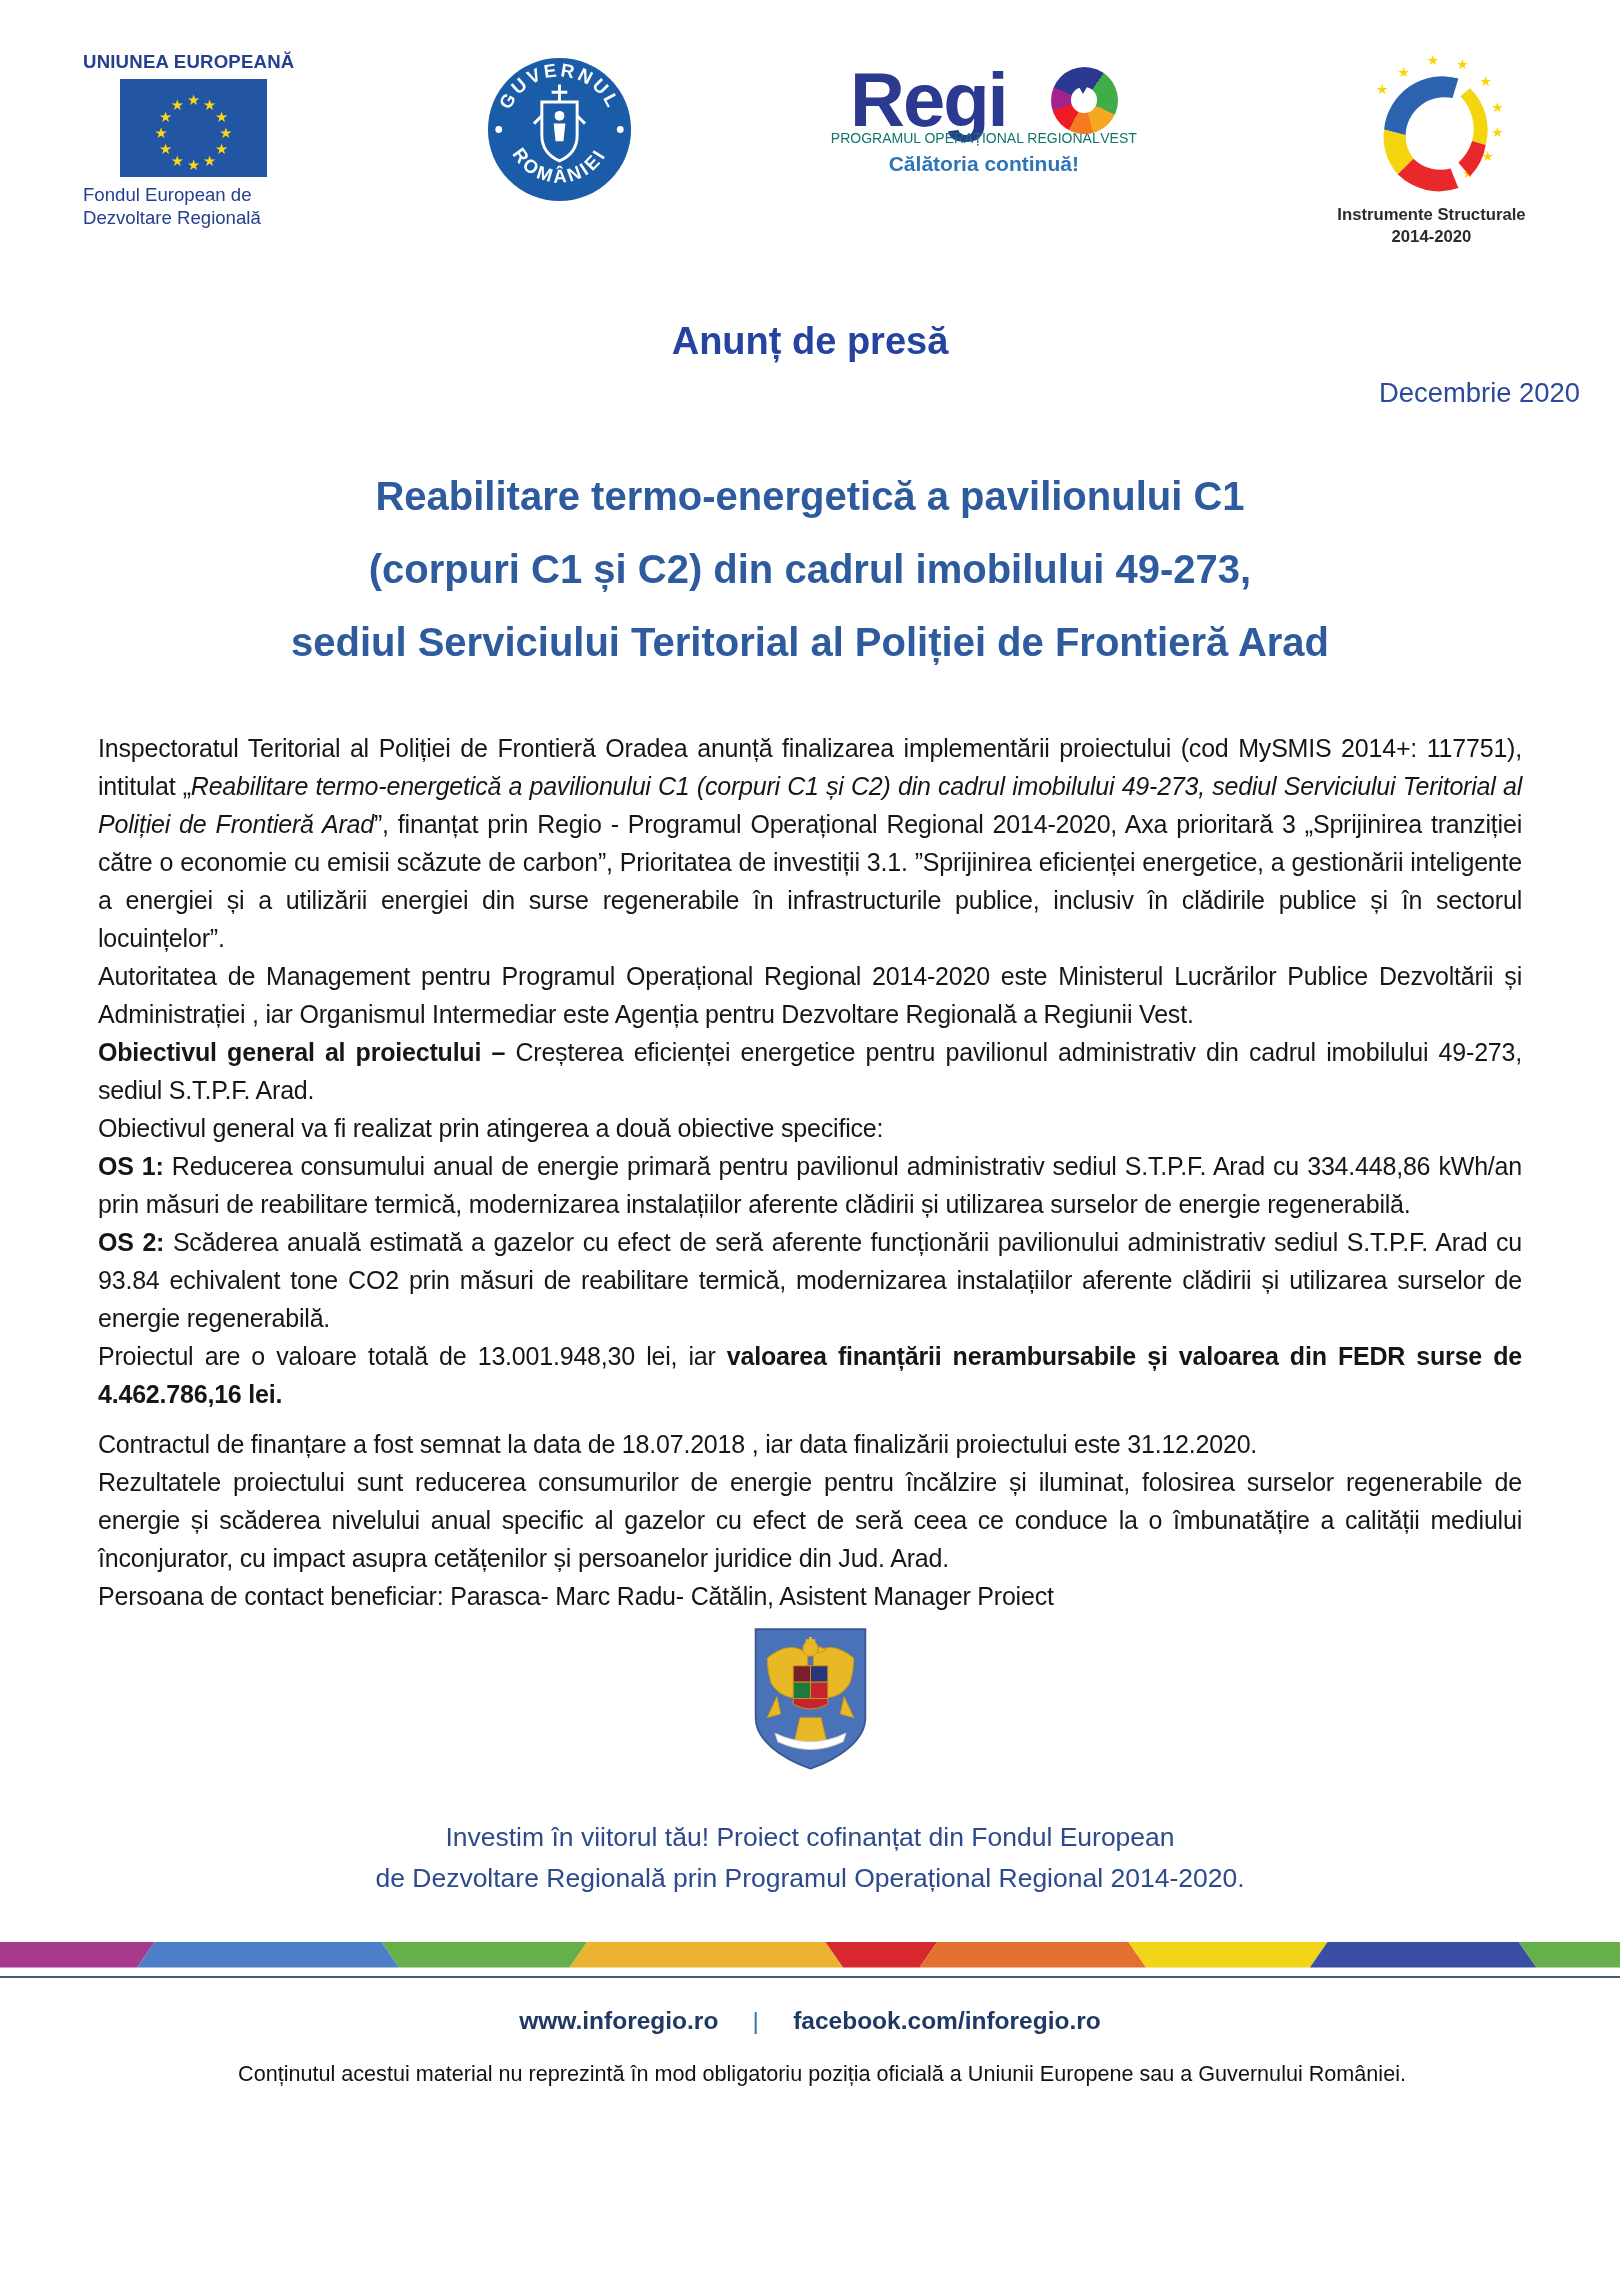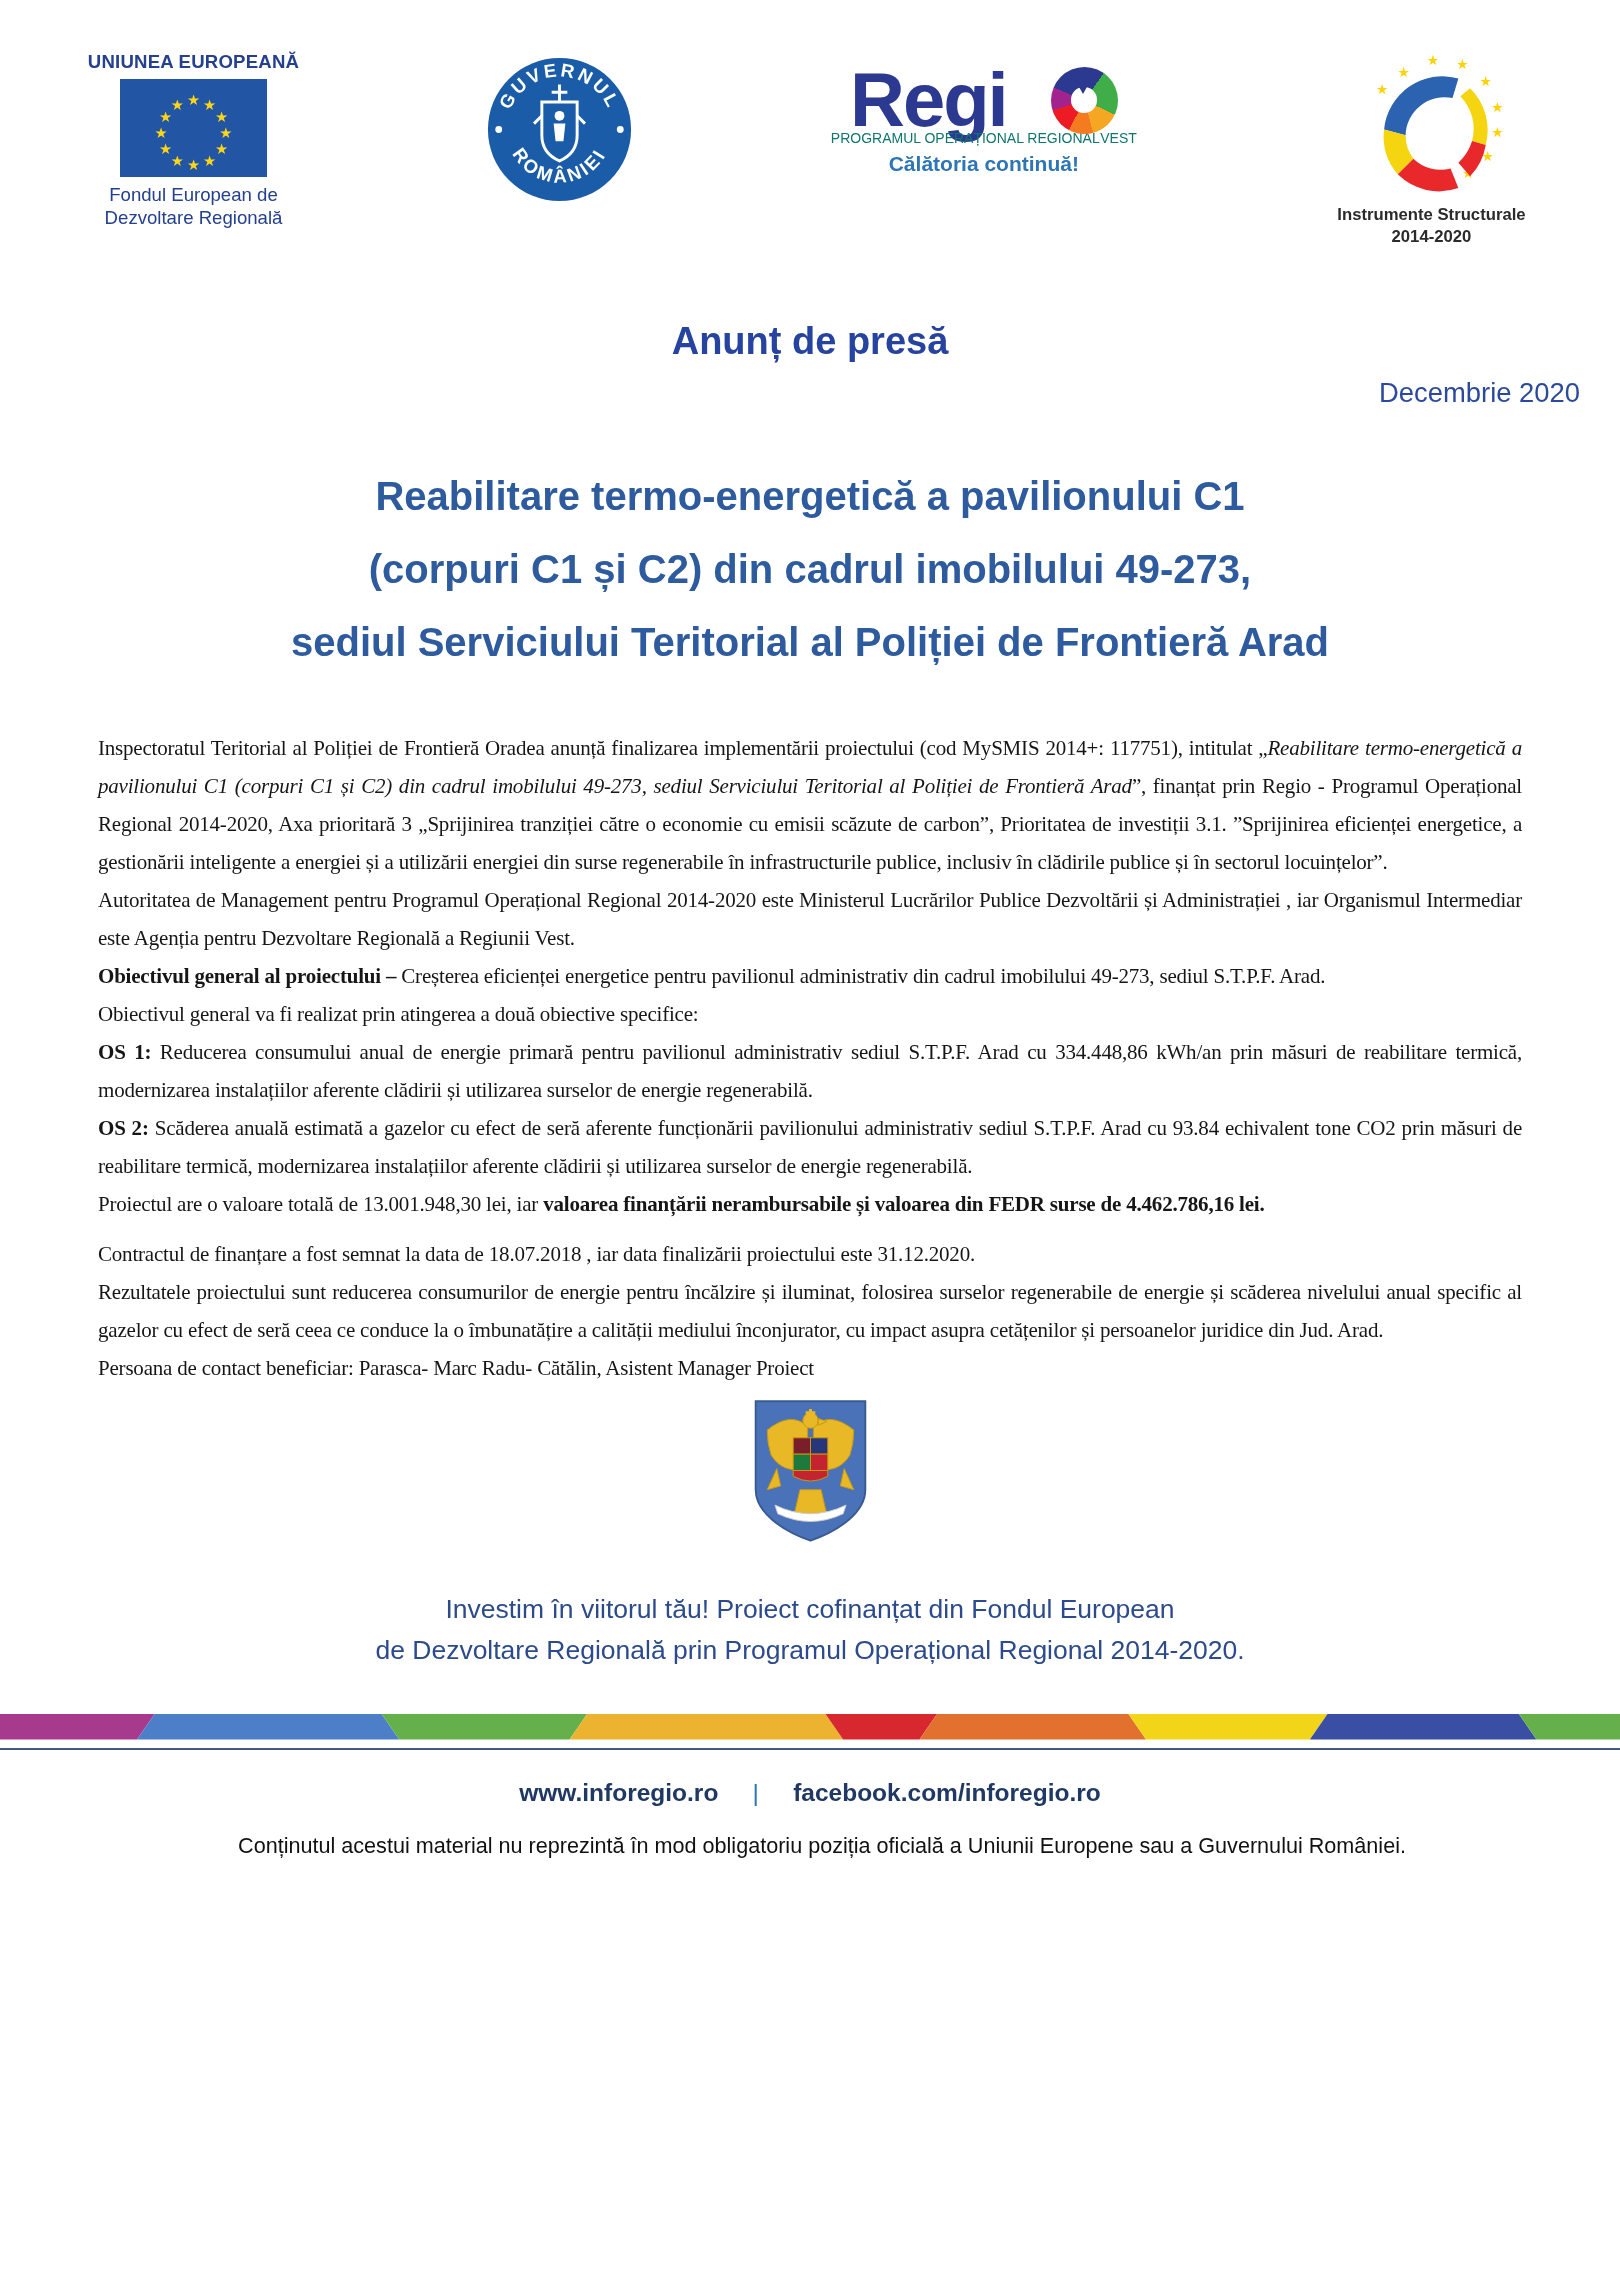--- a/index.html
+++ b/index.html
@@ -2,21 +2,21 @@
 <html><head>
 <meta charset="utf-8">
 <style>
   html,body{margin:0;padding:0;background:#ffffff;}
   .page{
     position:relative;width:1620px;height:2293px;overflow:hidden;background:#fff;
     font-family:"Liberation Sans",sans-serif;color:#1a1a1a;
   }
   
   .logo-row{display:flex;justify-content:space-between;align-items:flex-start;padding:51px 83px 0 83px;}
-  .eu-block{width:221px;text-align:center;}
+  .eu-block{width:221px;text-align:left;}
   .eu-top{font-size:18.6px;font-weight:bold;color:#24408E;letter-spacing:0.2px;margin-bottom:5.9px;}
   .eu-flag{display:block;margin:0 auto;}
   .eu-bottom{font-size:18.6px;color:#24408E;line-height:1.25;margin-top:5.9px;}
   .gov-block{width:157px;margin-top:3.9px;}
   .regio-block{width:323px;margin-top:13.7px;text-align:center;}
   .regio-line1{display:flex;align-items:flex-start;justify-content:center;gap:40px;}
   .regio-word{font-size:76px;line-height:69px;font-weight:bold;color:#2B3990;letter-spacing:-2px;}
   .regio-wheel{position:relative;width:67px;height:67px;margin-left:3.9px;margin-top:2px;border-radius:50%;
     background:conic-gradient(from -35deg,#2B3990 0deg 70deg,#3FAE49 70deg 150deg,#F5A623 150deg 200deg,#F47B20 200deg 243deg,#ED1C24 243deg 288deg,#A3238E 288deg 328deg,#2B3990 328deg 360deg);}
   .regio-wheel::after{content:"";position:absolute;left:20.6px;top:20.6px;width:25.5px;height:25.5px;border-radius:50%;background:#fff;}
@@ -25,21 +25,21 @@
   .regio-sub{display:flex;justify-content:space-between;width:306px;margin:-3.9px auto 0 auto;}
   .regio-sub span{font-size:14px;font-weight:normal;color:#0f766e;letter-spacing:0px;}
   .regio-tagline{font-size:21px;font-weight:bold;color:#2E75B6;margin-top:5.9px;}
   .instr-block{width:211px;text-align:center;}
   .instr-text{font-size:16.7px;font-weight:bold;color:#2b2b2b;line-height:1.3;margin-top:2px;}
   
   .press-label{margin-top:73px;text-align:center;font-size:38px;font-weight:bold;color:#2743A0;}
   .press-date{margin-top:13.7px;text-align:right;padding-right:40px;font-size:27.4px;color:#2C4A9C;}
   .doc-title{margin-top:51px;text-align:center;font-size:40px;font-weight:bold;color:#2E5B9E;line-height:1.82;}
   
-  .body-text{margin:51px 98px 1px 98px;font-size:21px;line-height:38px;text-align:justify;letter-spacing:-0.2px;color:#161616;font-family:Liberation Serif, serif;}
+  .body-text{margin:51px 98px 1px 98px;font-size:25px;line-height:38px;text-align:justify;letter-spacing:-0.2px;color:#161616;}
   .body-text p{margin:0;}
   .body-text p.gap-before{margin-top:11.8px;}
   .b{font-weight:bold;}
   .i{font-style:italic;}
   
   .coat-wrap{text-align:center;margin-top:9.8px;}
   .contact-line{text-align:center;font-size:21.6px;color:#111;margin-top:2px;}
   .invest{margin-top:41px;text-align:center;font-size:26.5px;color:#2C4A8C;line-height:1.55;}
   .stripe-wrap{margin-top:43px;width:1620px;height:25.5px;}
   .thin-line{margin-top:7.8px;height:2.9px;width:1620px;background:#44597E;}

